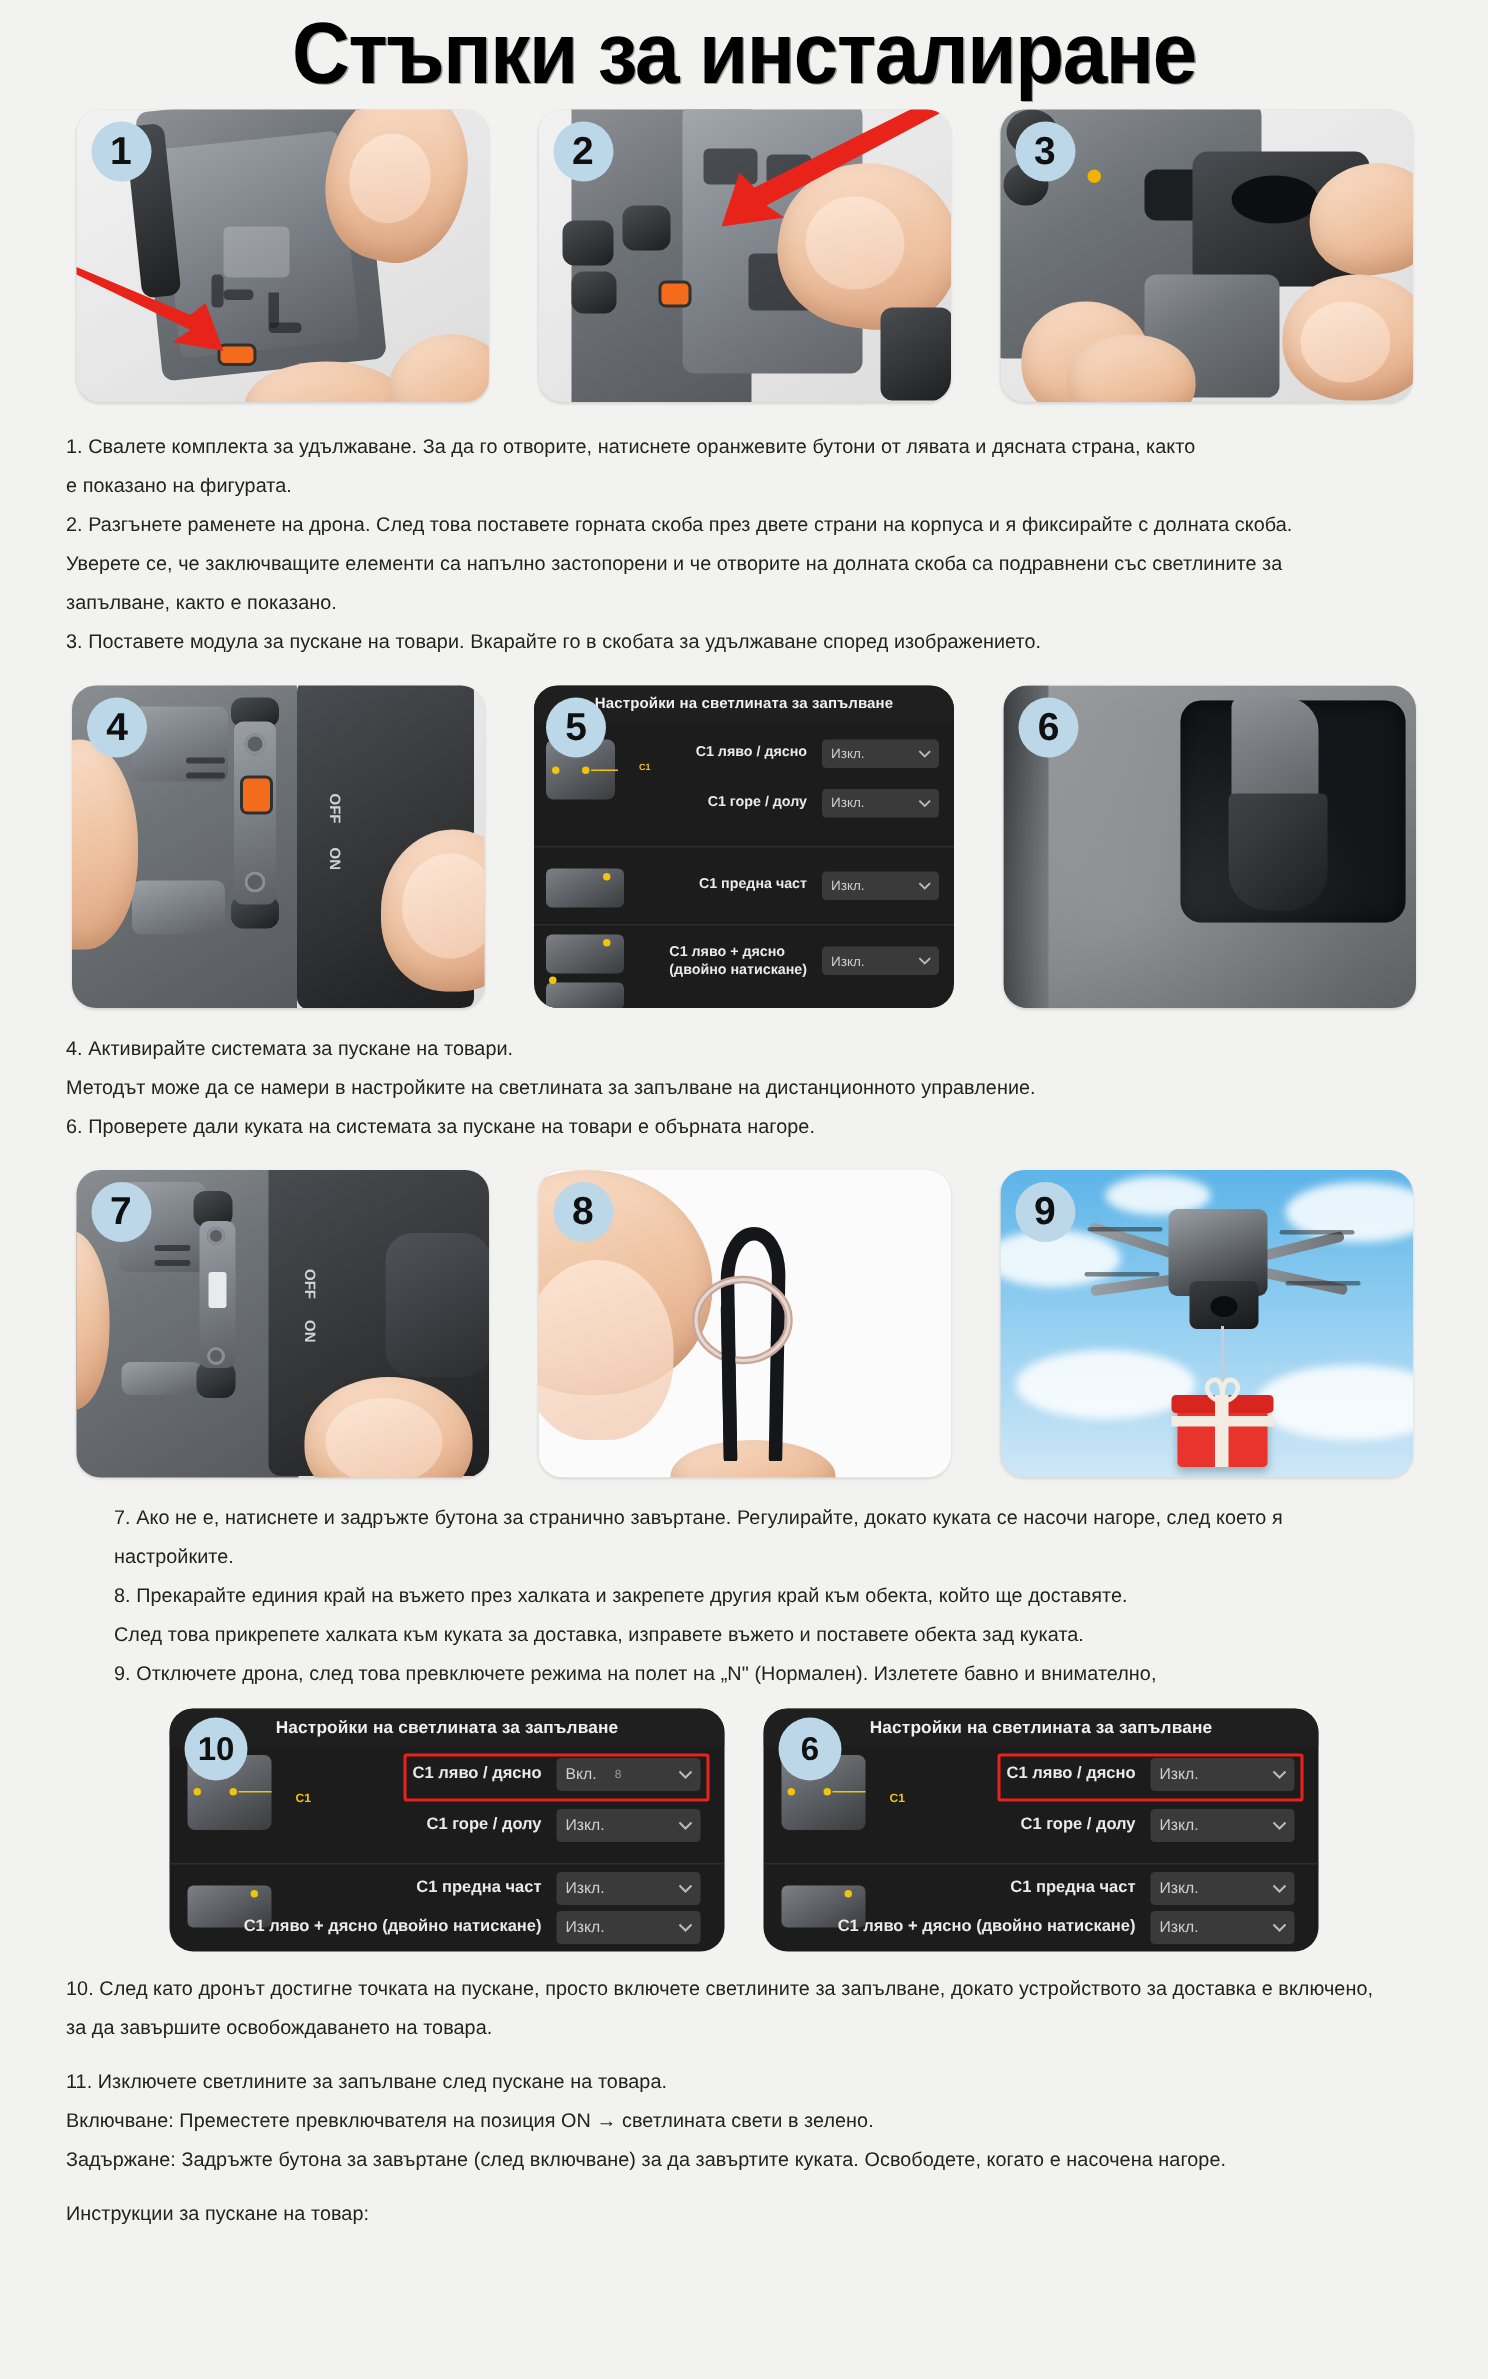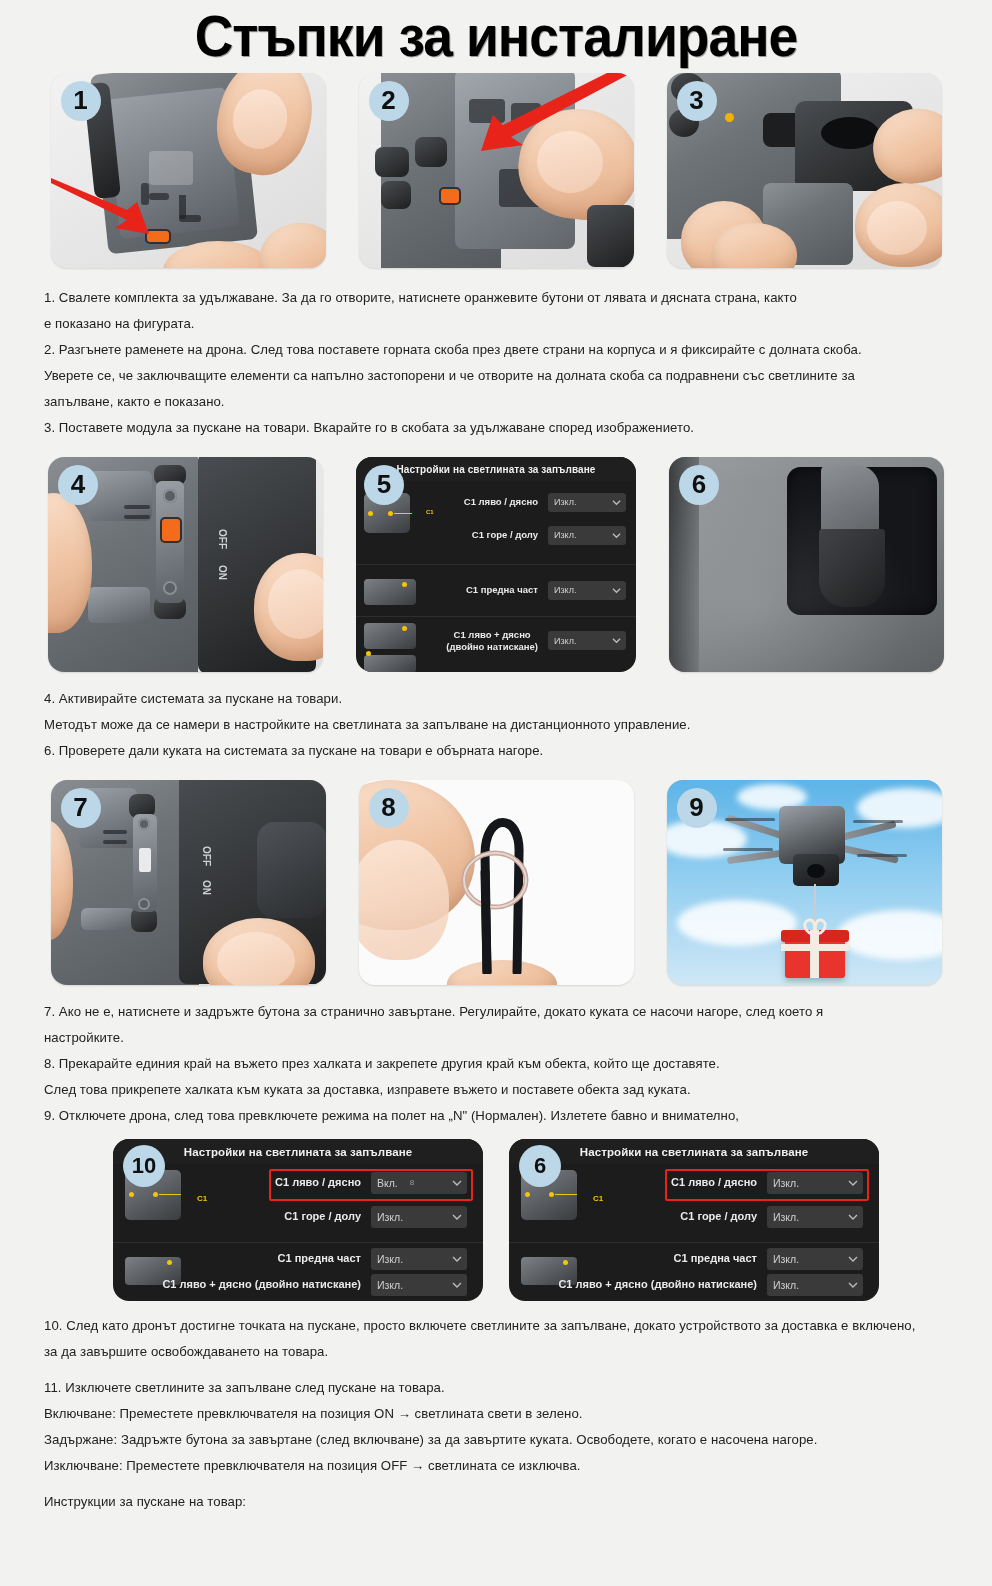--- a/index.html
+++ b/index.html
@@ -118,21 +118,21 @@
   .s-body { position:relative; }
   .s-group { border-bottom:1px solid #2e2e2e; }
   .s-group:last-child { border-bottom:none; }
   .s-row {
     display:flex; align-items:center; justify-content:flex-end;
     gap:10px; padding:7px 10px 7px 0;
     position:relative;
   }
   .s-label {
     font-size:9.5px; font-weight:bold; color:#eaeaea;
-    text-align:center; line-height:1.25; white-space:pre-line;
+    text-align:left; line-height:1.25; white-space:pre-line;
   }
   .s-select {
     width:78px; height:19px; border-radius:3px;
     background:#3a3a3a; color:#cfcfcf;
     font-size:9px;
     display:flex; align-items:center; padding:0 6px;
     position:relative;
   }
   .s-select .val { flex:0 0 auto; }
   .s-select .badge-num { font-size:8px; color:#9a9a9a; margin-left:12px; }
@@ -429,21 +429,21 @@
       <div class="ribbon-h" style="left:114px;top:164px;width:68px;height:7px;"></div>
       <svg style="position:absolute;left:128px;top:136px;" width="40" height="20" viewBox="0 0 40 20">
         <path d="M20 18 C10 18 6 6 14 4 C20 3 20 12 20 18" stroke="#f3ece2" stroke-width="3" fill="none"></path>
         <path d="M20 18 C30 18 34 6 26 4 C20 3 20 12 20 18" stroke="#f3ece2" stroke-width="3" fill="none"></path>
       </svg>
     </div>
     <div class="badge">9</div>
   </div>
 </div>
 
-<div class="text-block" style="margin-top:14px;">
+<div class="text-block" style="margin-top:14px;margin-left:32px;">
   <p>7. Ако не е, натиснете и задръжте бутона за странично завъртане. Регулирайте, докато куката се насочи нагоре, след което я</p>
   <p>настройките.</p>
   <p>8. Прекарайте единия край на въжето през халката и закрепете другия край към обекта, който ще доставяте.</p>
   <p>След това прикрепете халката към куката за доставка, изправете въжето и поставете обекта зад куката.</p>
   <p>9. Отключете дрона, след това превключете режима на полет на „N" (Нормален). Излетете бавно и внимателно,</p>
 </div>
 
 <div class="row" style="margin-top:10px;gap:26px;justify-content:center;">
 
   <div class="settings" style="width:370px;height:162px;">
@@ -574,17 +574,16 @@
   </div>
 </div>
 
 <div class="text-block" style="margin-top:12px;">
   <p>10. След като дронът достигне точката на пускане, просто включете светлините за запълване, докато устройството за доставка е включено,</p>
   <p>за да завършите освобождаването на товара.</p>
   <div class="gap"></div>
   <p>11. Изключете светлините за запълване след пускане на товара.</p>
   <p>Включване: Преместете превключвателя на позиция ON → светлината свети в зелено.</p>
   <p>Задържане: Задръжте бутона за завъртане (след включване) за да завъртите куката. Освободете, когато е насочена нагоре.</p>
-  <p>Изключване: Преместете превключвателя на позиция OFF → светлината се изключва.</p>
   <div class="gap"></div>
   <p>Инструкции за пускане на товар:</p>
 
 </div>
 
 </body></html>

